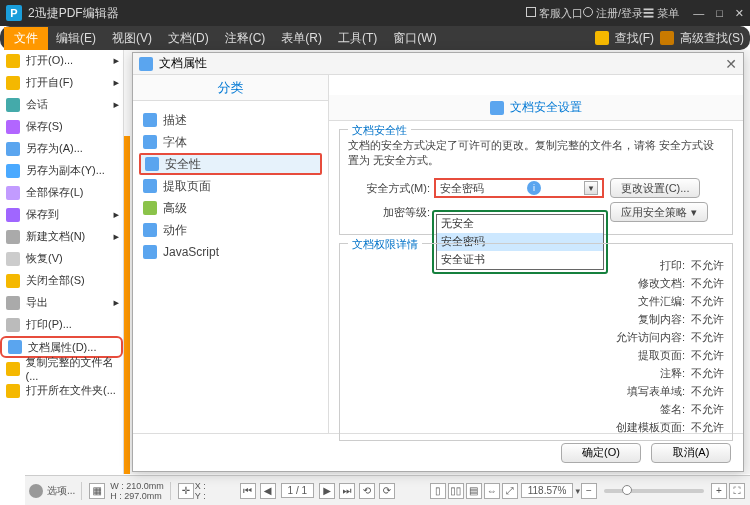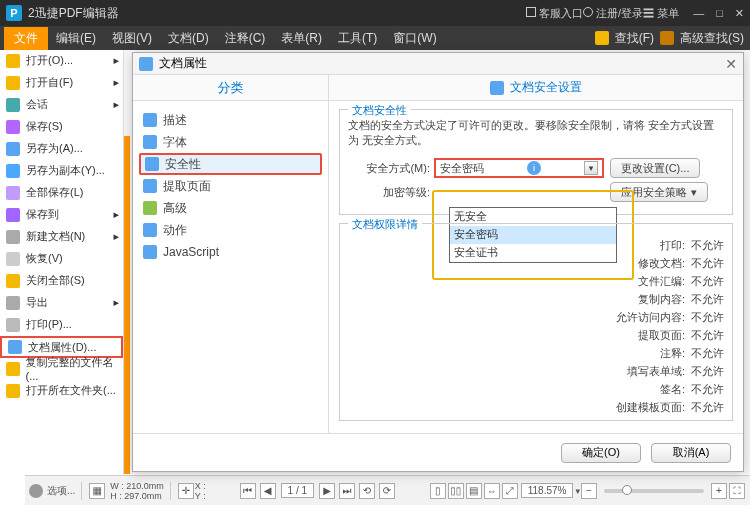--- a/index.html
+++ b/index.html
@@ -5,33 +5,33 @@
 * { box-sizing: border-box; margin: 0; padding: 0; font-family: "Microsoft YaHei", "SimSun", sans-serif; }
 body { width: 750px; height: 505px; background: #fff; overflow: hidden; position: relative; font-size: 12px; }
 
 .titlebar { height: 26px; background: #2b2b2b; color: #ccc; display: flex; align-items: center; padding: 0 6px; }
 .titlebar .logo { width: 16px; height: 16px; background: #1a9edb; border-radius: 2px; display: flex; align-items: center; justify-content: center; color: #fff; font-weight: bold; font-size: 11px; margin-right: 6px; }
 .titlebar .title { flex: 1; color: #ddd; }
 .titlebar .rbtns { display: flex; gap: 0; align-items: center; }
 .titlebar .rbtns span { font-size: 11px; }
 .titlebar .winbtns { display: flex; gap: 12px; margin-left: 14px; font-size: 14px; }
 
-.menubar { height: 24px; background: #3a3a3a; color: #ddd; display: flex; align-items: center; padding-left: 4px; position: relative; }
+.menubar { height: 24px; background: #3a3a3a; color: #ddd; display: flex; align-items: center; padding-left: 4px; position: relative; border-radius: 10px; }
 .menubar .file { background: #ff9800; color: #fff; padding: 3px 10px; font-size: 12px; }
 .menubar .mitem { padding: 0 8px; font-size: 12px; }
 .menubar .search { position: absolute; right: 6px; display: flex; gap: 6px; align-items: center; }
 .menubar .search .ic { width: 14px; height: 14px; display: inline-block; }
 .sic1 { background: #f5b800; border-radius: 2px; }
 .sic2 { background: #c97a00; border-radius: 2px; }
 
 .main { display: flex; height: 424px; }
 
 .sidebar { width: 124px; background: #fff; border-right: 1px solid #ddd; overflow: hidden; }
 .sidebar .sitem { height: 22px; display: flex; align-items: center; padding-left: 6px; gap: 6px; font-size: 11px; color: #333; border-bottom: 1px solid #fff; }
-.sidebar .sitem.hl { border: 2px solid #e74c3c; border-radius: 0; }
+.sidebar .sitem.hl { border: 2px solid #e74c3c; border-radius: 6px; }
 .sidebar .sitem .sicon { width: 14px; height: 14px; border-radius: 2px; }
 .ic-folder { background: #f5b800; }
 .ic-folderp { background: #f5b800; position:relative; }
 .ic-session { background: #4aa; }
 .ic-save { background: #b266ff; }
 .ic-saveas { background: #5aa5ef; }
 .ic-savecp { background: #4aa9ff; }
 .ic-saveall { background: #c29bff; }
 .ic-saveto { background: #a066ff; }
 .ic-new { background: #aaa; }
@@ -55,35 +55,35 @@
 .dlg-body { display: flex; height: 358px; }
 .dlg-left { width: 196px; border-right: 1px solid #ddd; }
 .dlg-head { height: 26px; display: flex; align-items: center; justify-content: center; background: #fafafa; border-bottom: 1px solid #ddd; color: #0078d4; font-size: 13px; }
 .dlg-list { padding: 8px 6px; }
 .dlg-li { height: 22px; display: flex; align-items: center; gap: 6px; padding-left: 4px; font-size: 12px; color: #444; }
 .dlg-li.sel { border: 2px solid #e74c3c; border-radius: 2px; background: #e6f2fb; }
 .dlg-li .lic { width: 14px; height: 14px; background: #5aa5ef; border-radius: 2px; }
 .dlg-li .lic.g { background: #8bc34a; }
 
 .dlg-right { flex: 1; padding: 0; }
-.dlg-head2 { height: 26px; display: flex; align-items: center; justify-content: center; color: #0078d4; background: #fafafa; border-bottom: 1px solid #ddd; gap: 6px; }
+.dlg-head2 { height: 26px; display: flex; align-items: center; justify-content: center; color: #0078d4; background: #fafafa; border-bottom: 1px solid #ddd; gap: 6px; margin-top: 20px; }
 .dlg-head2 .hi { width: 14px; height: 14px; background: #5aa5ef; border-radius: 2px; }
 
 .pane { padding: 8px 10px; font-size: 12px; color: #333; }
 .fs { border: 1px solid #ccc; padding-top: 0; margin-bottom: 8px; position: relative; }
 .fs-lg { position: absolute; top: -7px; left: 8px; background: #fff; padding: 0 4px; color: #0072c8; font-size: 11px; }
 .fs-body { padding: 8px; font-size: 11px; color: #444; }
 .desc { margin-bottom: 10px; }
 .row { display: flex; align-items: center; margin-bottom: 4px; }
 .lbl { width: 82px; text-align: right; margin-right: 4px; font-size: 11px; color: #444; }
 .combo { height: 20px; border: 1px solid #aaa; background: #fff; display: flex; align-items: center; padding: 0 4px; font-size: 11px; position: relative; }
 .combo .arr { margin-left: auto; width: 14px; height: 14px; background: linear-gradient(#fefefe,#dedede); border: 1px solid #aaa; font-size: 9px; display: flex; align-items: center; justify-content: center; }
 .btn { height: 20px; border: 1px solid #aaa; background: linear-gradient(#fefefe,#e8e8e8); padding: 0 10px; font-size: 11px; display: flex; align-items: center; border-radius: 4px; }
 
-.dropdownwrap { position: absolute; border: 2px solid #eab308; border-radius: 3px; padding: 15px; }
+.dropdownwrap { position: absolute; border: 2px solid #15803d; border-radius: 3px; padding: 2px; }
 .dropdown { background: #fff; border: 1px solid #666; width: 168px; }
 .dropdown .opt { height: 18px; padding: 1px 4px; font-size: 11px; color: #333; }
 .dropdown .opt.sel { background: #cde8ff; }
 
 .details { margin-top: 6px; padding-left: 120px; }
 .details .drow { display: flex; margin-bottom: 3px; font-size: 11px; justify-content: flex-end; }
 .details .dl { width: 82px; text-align: right; color: #444; }
 .details .dv { margin-left: 6px; color: #444; }
 
 .dlg-footer { height: 38px; border-top: 1px solid #ddd; display: flex; align-items: center; justify-content: flex-end; gap: 10px; padding-right: 12px; }
@@ -253,21 +253,21 @@
     </div>
     <div class="dlg-right">
       <div class="dlg-head2">
           <span class="hi"></span>
           <span>文档安全设置</span>
         </div>
       <div class="pane">
         <div class="fs">
           <div class="fs-lg">文档安全性</div>
           <div class="fs-body">
-            <div class="desc">文档的安全方式决定了可许可的更改。要移除安全限制，请将 安全方式设置为 无安全方式。</div>
+            <div class="desc">文档的安全方式决定了可许可的更改。复制完整的文件名，请将 安全方式设置为 无安全方式。</div>
             <div class="row">
               <div class="lbl">安全方式(M):</div>
               <div class="combo" style="width:170px;border:2px solid #e74c3c;position:relative">
                 <span>安全密码</span>
                 <span style="margin-left:auto;width:14px;height:14px;background:#5aa5ef;border-radius:50%;color:#fff;font-size:9px;text-align:center;line-height:14px">i</span>
                 <span class="arr">▾</span>
               </div>
               <div style="width:6px"></div>
               <div class="btn">更改设置(C)...</div>
             </div>

